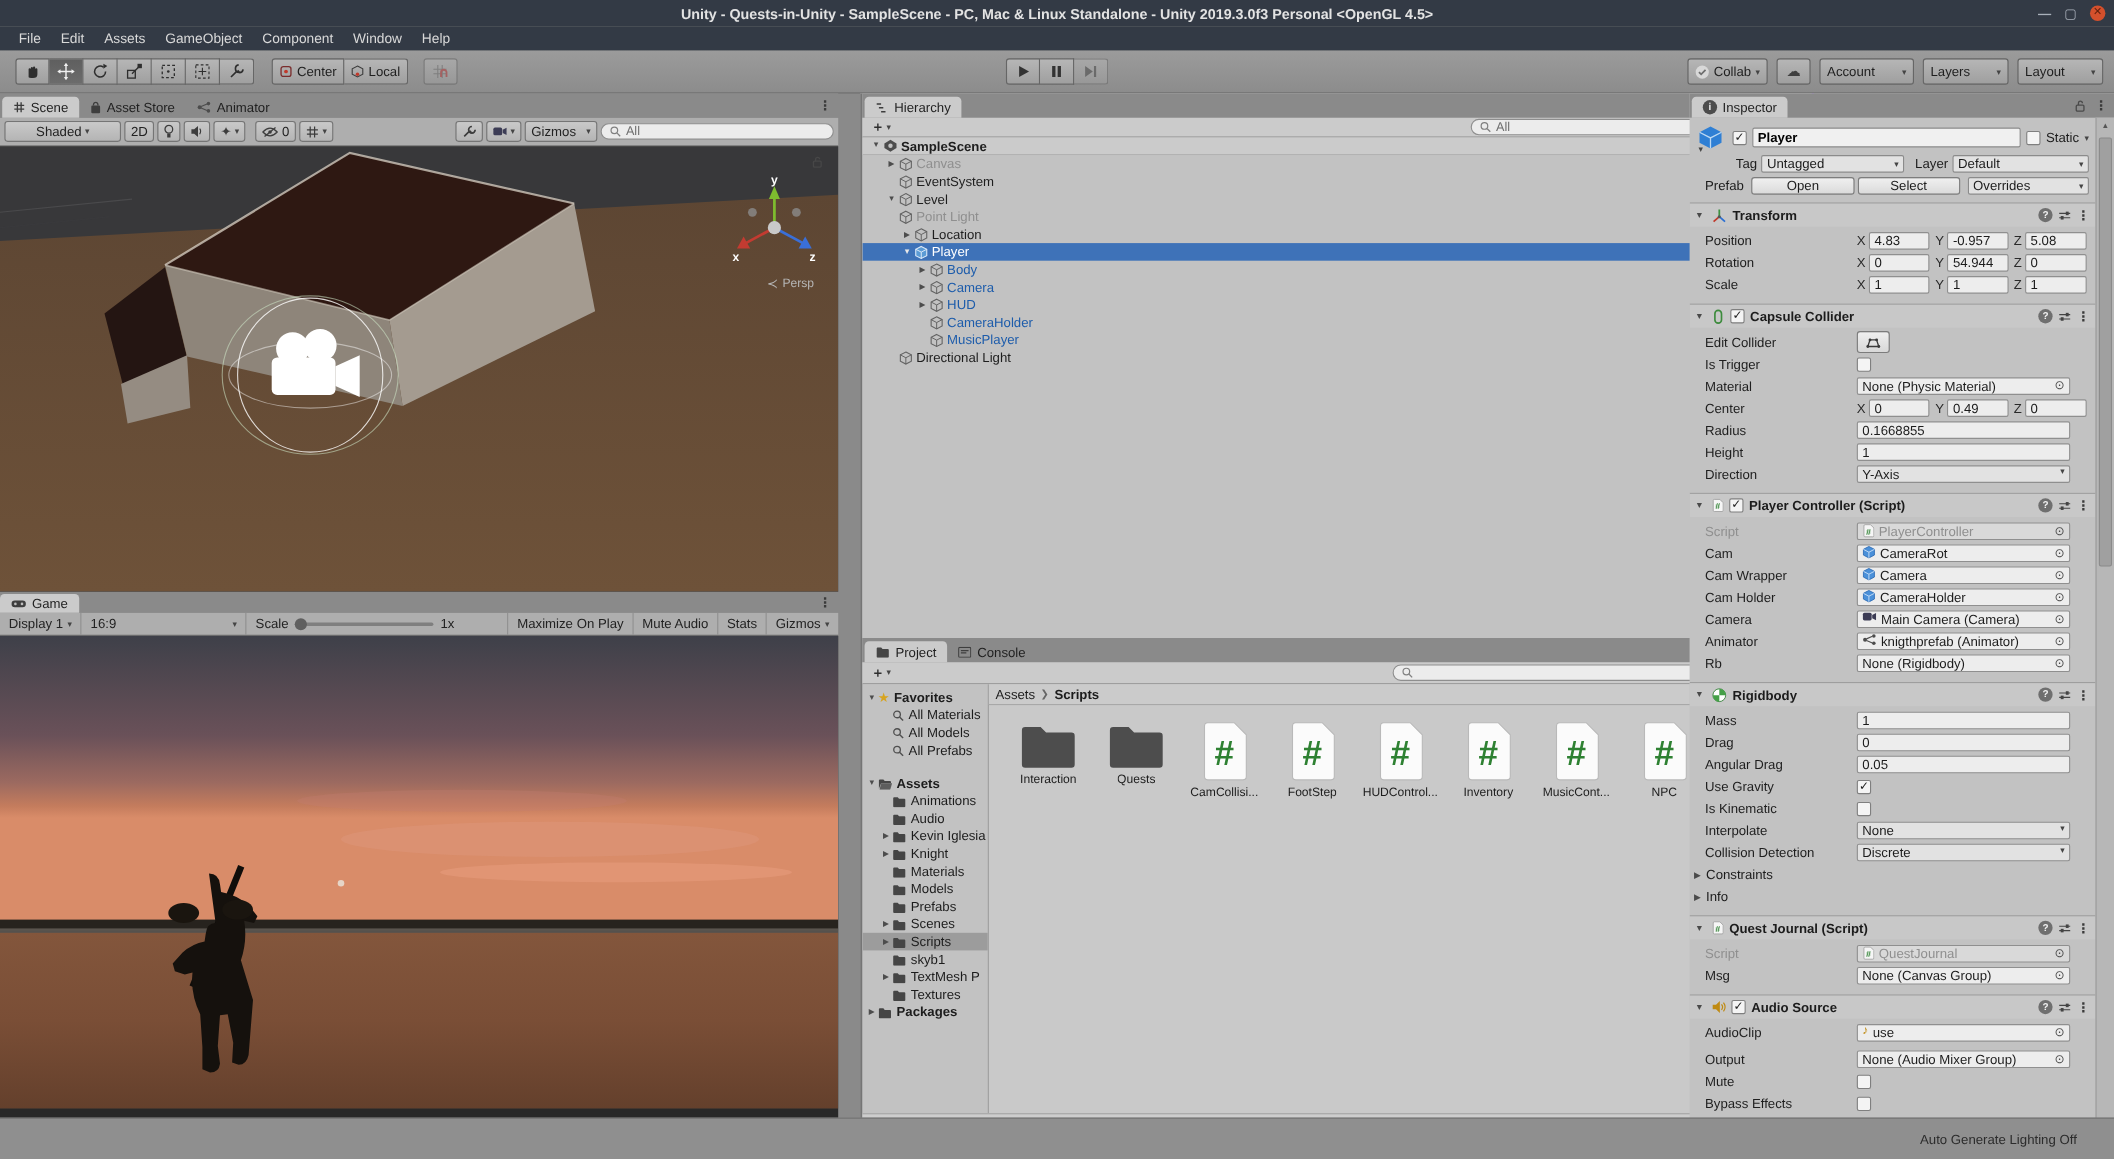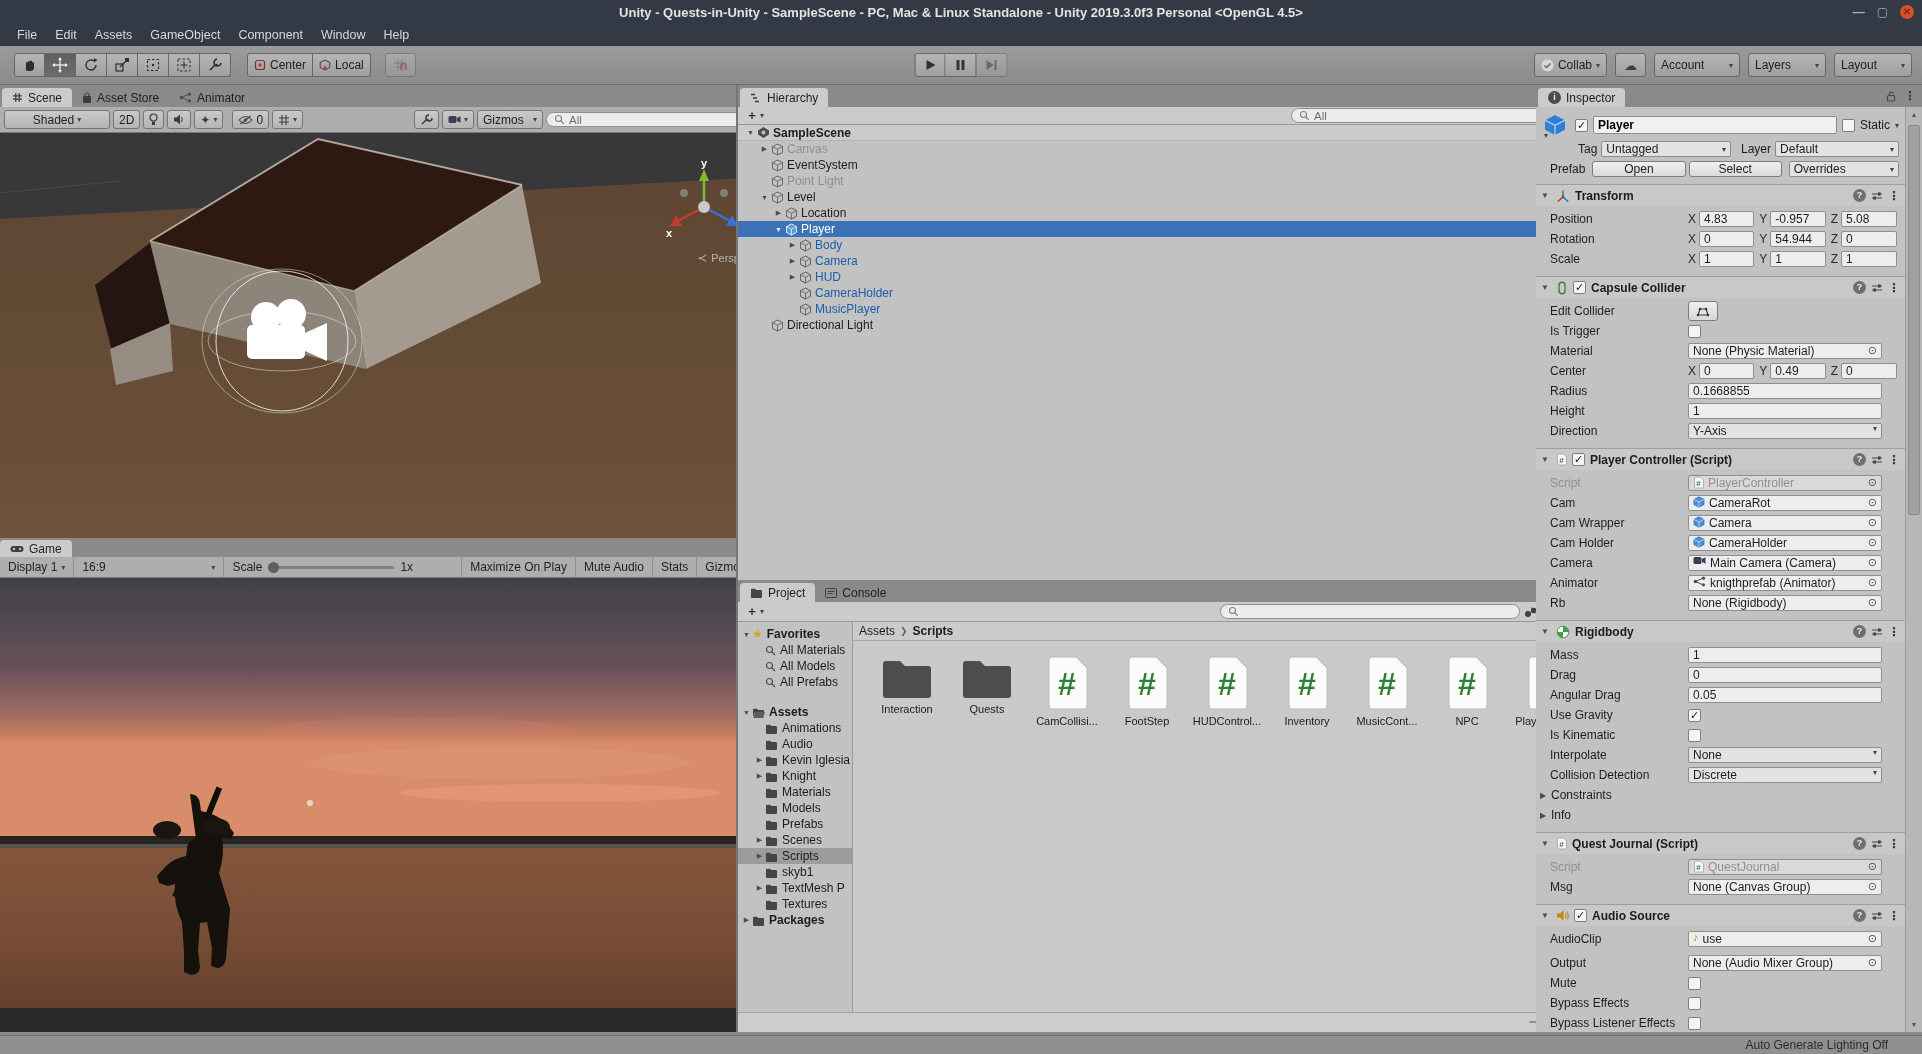--- a/index.html
+++ b/index.html
@@ -38,21 +38,21 @@
   .sbtn{height:19px;border:1px solid #757575;background:linear-gradient(#c9c9c9,#b4b4b4);border-radius:3px;padding:0 5px;display:flex;align-items:center;gap:3px;font-size:12px;color:#222}
   .sceneview{position:relative;width:762px;height:405px;background:#38383a;overflow:hidden}
   .gametabrow{height:19px;background:#8a8a8a;display:flex;align-items:flex-end;position:relative}
   .gametoolbar{height:21px;background:#aeaeae;border-bottom:1px solid #787878;display:flex;align-items:center;font-size:12px;color:#222}
   .gitem{display:flex;align-items:center;height:100%;padding:0 8px;border-right:1px solid #8f8f8f;gap:4px}
   .gameview{position:relative;width:762px;height:430px;background:#1c1c1c;overflow:hidden}
   .belowgame{height:24px;background:#282828}
   .persp{position:absolute;right:22px;top:118px;color:#b5b5b5;font-size:11px;display:flex;gap:4px;align-items:center}
   .scenelock{position:absolute;right:14px;top:8px;opacity:.85}
   
-  .midcol{position:absolute;left:736px;top:85px;width:867px;height:947px;background:#c2c2c2;border-left:2px solid #757575;border-right:2px solid #6d28d9}
+  .midcol{position:absolute;left:782px;top:85px;width:867px;height:947px;background:#c2c2c2;border-left:2px solid #757575;border-right:2px solid #6d28d9}
   .hiertree{height:455px;background:#c2c2c2;overflow:hidden;position:relative}
   .hrow{height:16px;display:flex;align-items:center;font-size:12px;color:#1e1e1e;position:relative}
   .hrow .arr{width:13px;text-align:center;font-size:7px;color:#4d4d4d;flex-shrink:0}
   .hrow .lbl{margin-left:3px;white-space:nowrap}
   .hrow.sceneheader{background:#cbcbcb;border-bottom:1px solid #b2b2b2;font-weight:bold}
   .hrow.grey .lbl{color:#8f8f8f}
   .hrow.prefab .lbl{color:#1d5cab}
   .hrow.selected{background:#3e72b8}
   .hrow.selected .lbl{color:#fff}
   .hrow.selected .arr{color:#e8e8e8}
@@ -100,21 +100,21 @@
   .ifield .v{flex:1;overflow:hidden}
   .picker{color:#4c4c4c;font-size:11px;margin-left:auto}
   .vecwrap{flex:1;display:flex;margin-right:8px;gap:5px}
   .vcell{flex:1;display:flex;align-items:center;gap:3px}
   .vcell .ax{color:#2a2a2a}
   .vcell .vf{flex:1;height:16px;background:#ededed;border:1px solid #8f8f8f;border-radius:2px;padding:0 4px;display:flex;align-items:center}
   .toolbtn{width:30px;height:20px;background:linear-gradient(#efefef,#d8d8d8);border:1px solid #7c7c7c;border-radius:3px;display:flex;align-items:center;justify-content:center}
   .foldrow{padding-left:4px}
   .foldrow .fa{font-size:8px;color:#4a4a4a;width:11px}
   
-  .statusbar{position:absolute;left:0;bottom:0;width:100%;height:19px;background:#8f8f8f;border-top:1px solid #6f6f6f;display:flex;align-items:center;justify-content:flex-end;padding-right:34px;color:#2c2c2c;font-size:12px}
+  .statusbar{position:absolute;left:0;bottom:0;width:100%;height:38px;background:#8f8f8f;border-top:1px solid #6f6f6f;display:flex;align-items:center;justify-content:flex-end;padding-right:34px;color:#2c2c2c;font-size:12px}
   svg{display:block}
 </style>
 </head>
 <body>
 
 <div class="app">
 
   <div class="titlebar">
     <span>Unity - Quests-in-Unity - SampleScene - PC, Mac &amp; Linux Standalone - Unity 2019.3.0f3 Personal &lt;OpenGL 4.5&gt;</span>
     <span class="winbtns">
@@ -562,35 +562,35 @@
           <span class="lbl">Canvas</span>
         </div>
         <div class="hrow" style="padding-left:20px">
     <span class="arr"></span>
           <svg width="13" height="13" viewBox="0 0 13 13">
             <path d="M6.5 1 11.5 3.6v5.8L6.5 12 1.5 9.4V3.6z" fill="none" stroke="#636363" stroke-width="1"></path>
             <path d="M1.5 3.6 6.5 6.2l5-2.6M6.5 6.2V12" fill="none" stroke="#636363" stroke-width=".9"></path>
           </svg>
           <span class="lbl">EventSystem</span>
         </div>
-        <div class="hrow grey" style="padding-left:20px">
-    <span class="arr"></span>
-          <svg width="13" height="13" viewBox="0 0 13 13">
-            <path d="M6.5 1 11.5 3.6v5.8L6.5 12 1.5 9.4V3.6z" fill="none" stroke="#636363" stroke-width="1"></path>
-            <path d="M1.5 3.6 6.5 6.2l5-2.6M6.5 6.2V12" fill="none" stroke="#636363" stroke-width=".9"></path>
-          </svg>
-          <span class="lbl">Point Light</span>
-        </div>
         <div class="hrow" style="padding-left:20px">
     <span class="arr">▼</span>
           <svg width="13" height="13" viewBox="0 0 13 13">
             <path d="M6.5 1 11.5 3.6v5.8L6.5 12 1.5 9.4V3.6z" fill="none" stroke="#636363" stroke-width="1"></path>
             <path d="M1.5 3.6 6.5 6.2l5-2.6M6.5 6.2V12" fill="none" stroke="#636363" stroke-width=".9"></path>
           </svg>
           <span class="lbl">Level</span>
+        </div>
+        <div class="hrow grey" style="padding-left:20px">
+    <span class="arr"></span>
+          <svg width="13" height="13" viewBox="0 0 13 13">
+            <path d="M6.5 1 11.5 3.6v5.8L6.5 12 1.5 9.4V3.6z" fill="none" stroke="#636363" stroke-width="1"></path>
+            <path d="M1.5 3.6 6.5 6.2l5-2.6M6.5 6.2V12" fill="none" stroke="#636363" stroke-width=".9"></path>
+          </svg>
+          <span class="lbl">Point Light</span>
         </div>
         <div class="hrow" style="padding-left:34px">
     <span class="arr">▶</span>
           <svg width="13" height="13" viewBox="0 0 13 13">
             <path d="M6.5 1 11.5 3.6v5.8L6.5 12 1.5 9.4V3.6z" fill="none" stroke="#636363" stroke-width="1"></path>
             <path d="M1.5 3.6 6.5 6.2l5-2.6M6.5 6.2V12" fill="none" stroke="#636363" stroke-width=".9"></path>
           </svg>
           <span class="lbl">Location</span>
         </div>
         <div class="hrow selected" style="padding-left:34px">

